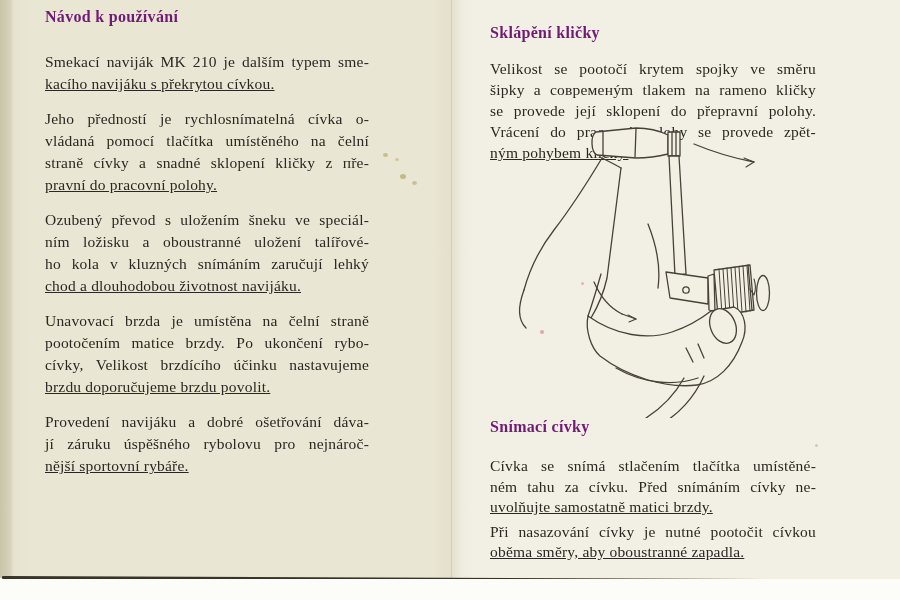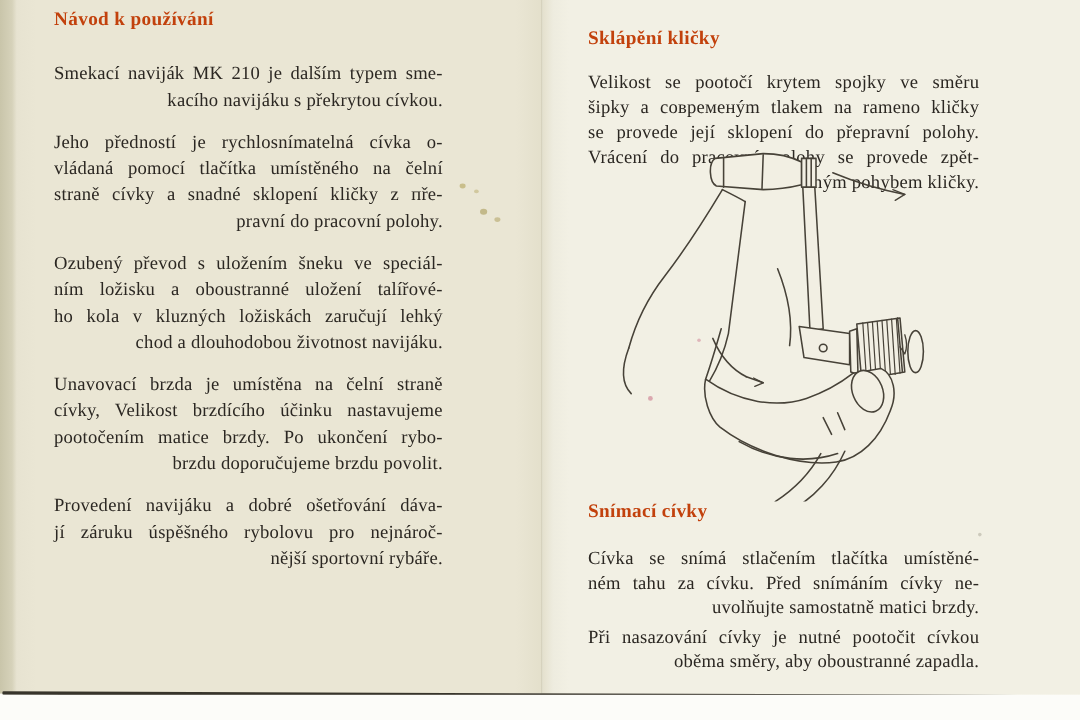--- a/index.html
+++ b/index.html
@@ -17,28 +17,28 @@
   
   .bottom-edge{position:absolute;left:2px;top:576px;width:894px;height:3px;background:#37342b;
     transform:rotate(0.22deg);transform-origin:left center;border-radius:1px;}
   .scan-bg{position:absolute;left:0;top:579px;width:900px;height:21px;background:#fcfcf9;}
 
   
   .col{position:absolute;color:#2b2722;font-size:15.5px;letter-spacing:.2px;}
   .col-left{left:45px;top:6px;width:324px;line-height:22px;}
   .col-right-top{left:490px;top:22px;width:326px;line-height:21px;}
   .col-right-bottom{left:490px;top:416px;width:326px;line-height:20.5px;}
-  h2.h{margin:0;font-size:16px;font-weight:bold;color:#c2410c;letter-spacing:.3px;line-height:22px;}
+  h2.h{margin:0;font-size:16px;font-weight:bold;color:#701a75;letter-spacing:.3px;line-height:22px;}
   .col-left h2.h{margin-bottom:23px;}
   .col-right-top h2.h{margin-bottom:14px;}
   .col-right-bottom h2.h{margin-bottom:18px;}
   .para{margin:0 0 13px 0;}
   .col-right-bottom .para{margin-bottom:4px;}
   .jl{text-align:justify;text-align-last:justify;}
-  .ll{text-align:right;}
+  .ll{text-align:left;text-decoration:underline;}
 
   
   .illus{position:absolute;left:498px;top:126px;width:340px;height:292px;}
 
   
   .stain{position:absolute;border-radius:50%;}
   .s1{left:383px;top:153px;width:5px;height:4px;background:#ad9c4e;opacity:.55;}
   .s2{left:395px;top:158px;width:4px;height:3px;background:#ad9c4e;opacity:.4;}
   .s3{left:400px;top:174px;width:6px;height:5px;background:#9c8b40;opacity:.5;}
   .s4{left:412px;top:181px;width:5px;height:4px;background:#a4934a;opacity:.45;}
@@ -63,27 +63,27 @@
     </div>
     <div class="para">
       <div class="jl">Jeho předností je rychlosnímatelná cívka o-</div>
       <div class="jl">vládaná pomocí tlačítka umístěného na čelní</div>
       <div class="jl">straně cívky a snadné sklopení kličky z пře-</div>
       <div class="ll">pravní do pracovní polohy.</div>
     </div>
     <div class="para">
       <div class="jl">Ozubený převod s uložením šneku ve speciál-</div>
       <div class="jl">ním ložisku a oboustranné uložení talířové-</div>
-      <div class="jl">ho kola v kluzných ložiskách zaručují lehký</div>
+      <div class="jl">ho kola v kluzných snímáním zaručují lehký</div>
       <div class="ll">chod a dlouhodobou životnost navijáku.</div>
     </div>
     <div class="para">
       <div class="jl">Unavovací brzda je umístěna na čelní straně</div>
+      <div class="jl">pootočením matice brzdy. Po ukončení rybo-</div>
       <div class="jl">cívky, Velikost brzdícího účinku nastavujeme</div>
-      <div class="jl">pootočením matice brzdy. Po ukončení rybo-</div>
       <div class="ll">brzdu doporučujeme brzdu povolit.</div>
     </div>
     <div class="para">
       <div class="jl">Provedení navijáku a dobré ošetřování dáva-</div>
       <div class="jl">jí záruku úspěšného rybolovu pro nejnároč-</div>
       <div class="ll">nější sportovní rybáře.</div>
     </div>
   </div>
 
   <div class="col col-right-top">

